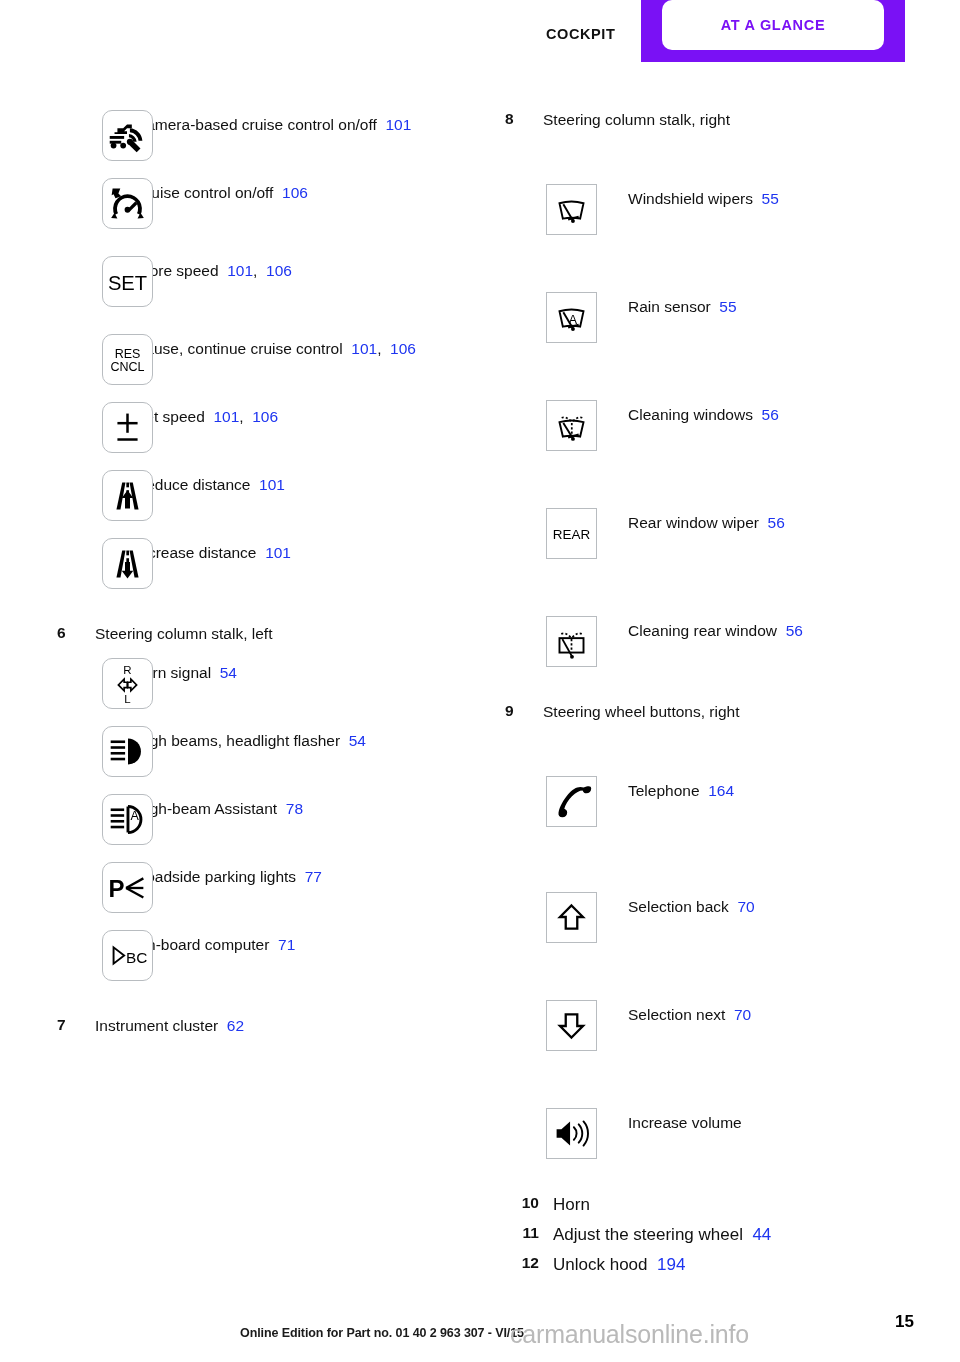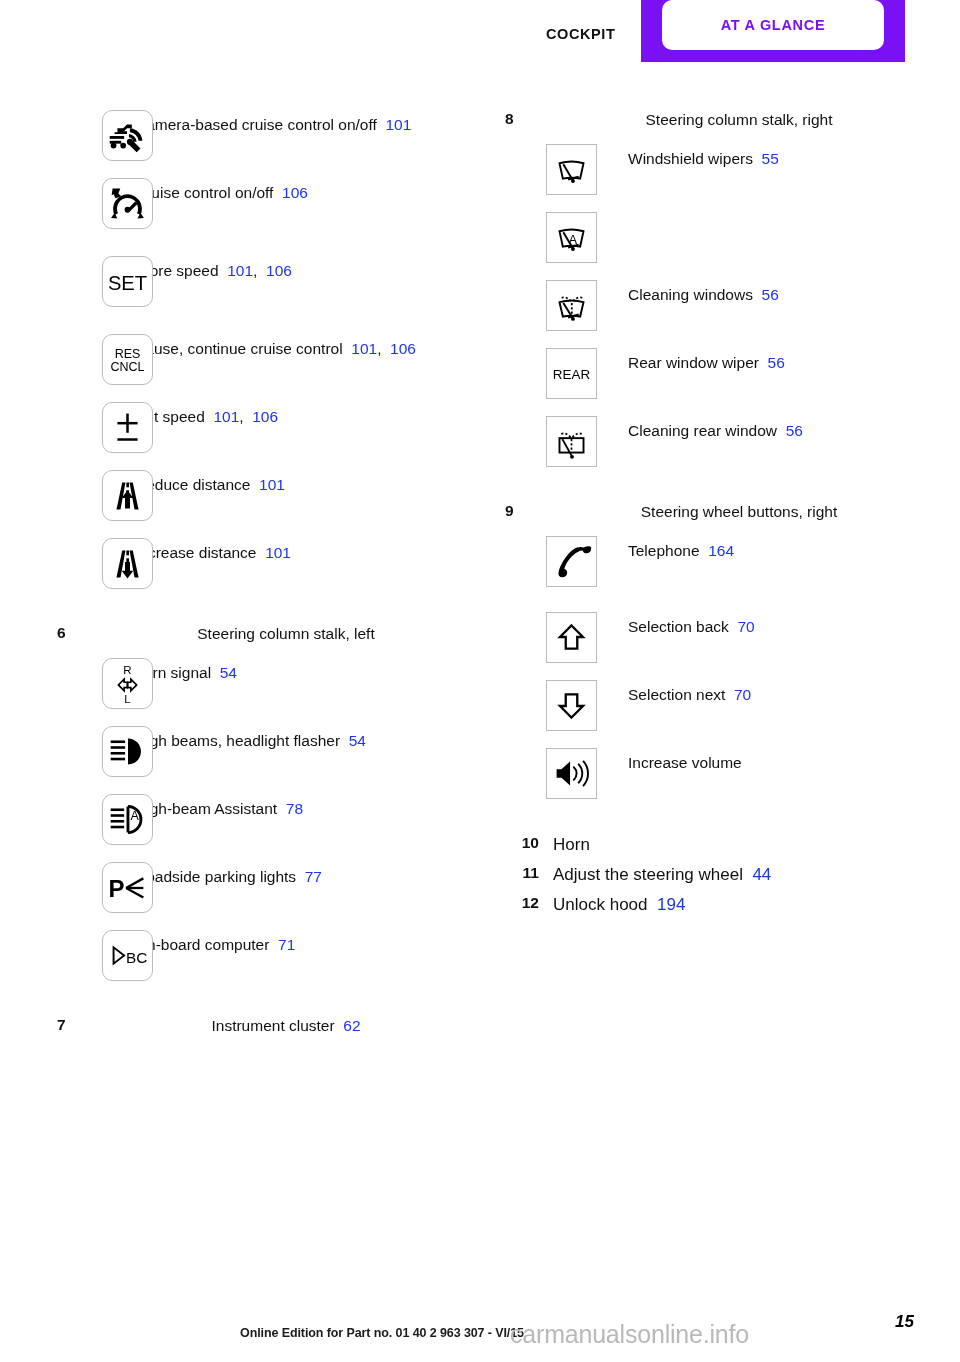--- a/index.html
+++ b/index.html
@@ -85,21 +85,20 @@
     font-size: 15.5px;
     font-weight: bold;
     color: #111111;
   }
   .num-row .num-text {
     display: block;
     margin-left: 38px;
     font-size: 15.5px;
     line-height: 1.34;
     color: #111111;
-    text-align: center;
   }
 
   
   .icon-row {
     position: relative;
     display: block;
     margin: 0;
   }
   .icon-box {
     position: absolute;
@@ -122,21 +121,21 @@
   .ref-sep { color: #111111; }
 
   
   .col-left  .icon-row { padding-left: 78px; min-height: 60px; }
   .col-left  .icon-box { left: 45px; border-radius: 10px; }
   .col-left  .icon-text { padding-top: 5px; }
 
   
   .col-right .icon-row { padding-left: 123px; min-height: 60px; }
   .col-right .icon-box { left: 41px; }
-  .col-right .icon-text { padding-top: 5px; }
+  .col-right .icon-text { padding-top: 5px; margin-top: 40px; }
 
   .gap-sm { height: 8px; }
   .gap-md { height: 18px; }
   .gap-lg { height: 26px; }
 
   
   .plain-row {
     position: relative;
     min-height: 30px;
   }
@@ -167,21 +166,20 @@
     color: #1b1b1b;
     letter-spacing: -0.1px;
   }
   .page-number {
     position: absolute;
     right: 46px;
     top: 1312px;
     font-size: 17px;
     font-weight: bold;
     color: #000000;
-    font-style: italic;
   }
   .watermark {
     position: absolute;
     left: 510px;
     top: 1320px;
     font-size: 25px;
     color: #b9b9b9;
     letter-spacing: -0.2px;
     white-space: nowrap;
     font-family: "Liberation Sans", "DejaVu Sans", sans-serif;
@@ -460,20 +458,23 @@
   <div class="icon-row">
     <div class="icon-box">
       <svg viewBox="0 0 51 51">
         <path d="M13 19 q12.5 -3.5 25 0 l-3.5 16 q-9 -1.8 -18 0z" fill="none" stroke="#000" stroke-width="2"></path>
         <line x1="17" y1="20" x2="27" y2="37" stroke="#000" stroke-width="2"></line>
         <line x1="22" y1="36" x2="33" y2="33" stroke="#000" stroke-width="2.2"></line>
         <circle cx="27" cy="37.5" r="2" fill="#000"></circle>
         <text x="27" y="32" font-family="Liberation Sans, sans-serif" font-size="13" text-anchor="middle" fill="#000">A</text>
       </svg>
     </div>
+    <span class="icon-text">
+      <span>Rain sensor</span>&nbsp;&nbsp;<span class="ref">55</span>
+    </span>
   </div>
 
   <div class="gap-sm"></div>
 
   <div class="icon-row">
     <div class="icon-box">
       <svg viewBox="0 0 51 51">
         <path d="M13 22 q12.5 -3.5 25 0 l-3.5 15 q-9 -1.8 -18 0z" fill="none" stroke="#000" stroke-width="2"></path>
         <line x1="17" y1="23" x2="27" y2="39" stroke="#000" stroke-width="2"></line>
         <line x1="22" y1="38" x2="33" y2="35" stroke="#000" stroke-width="2.2"></line>

